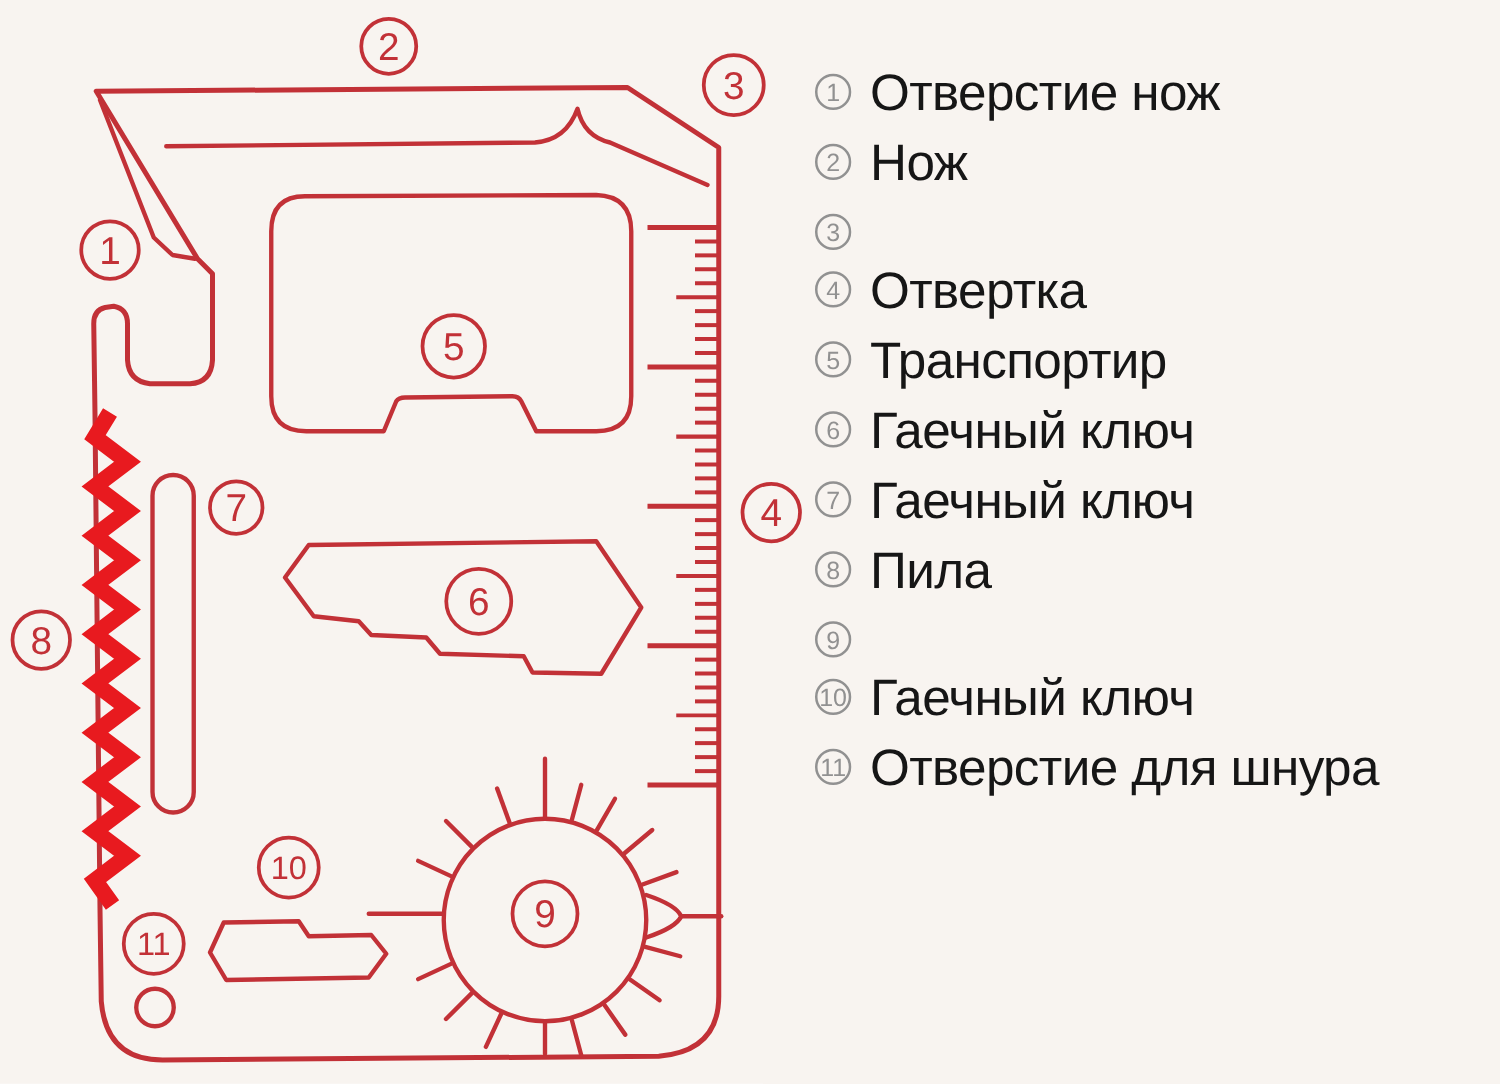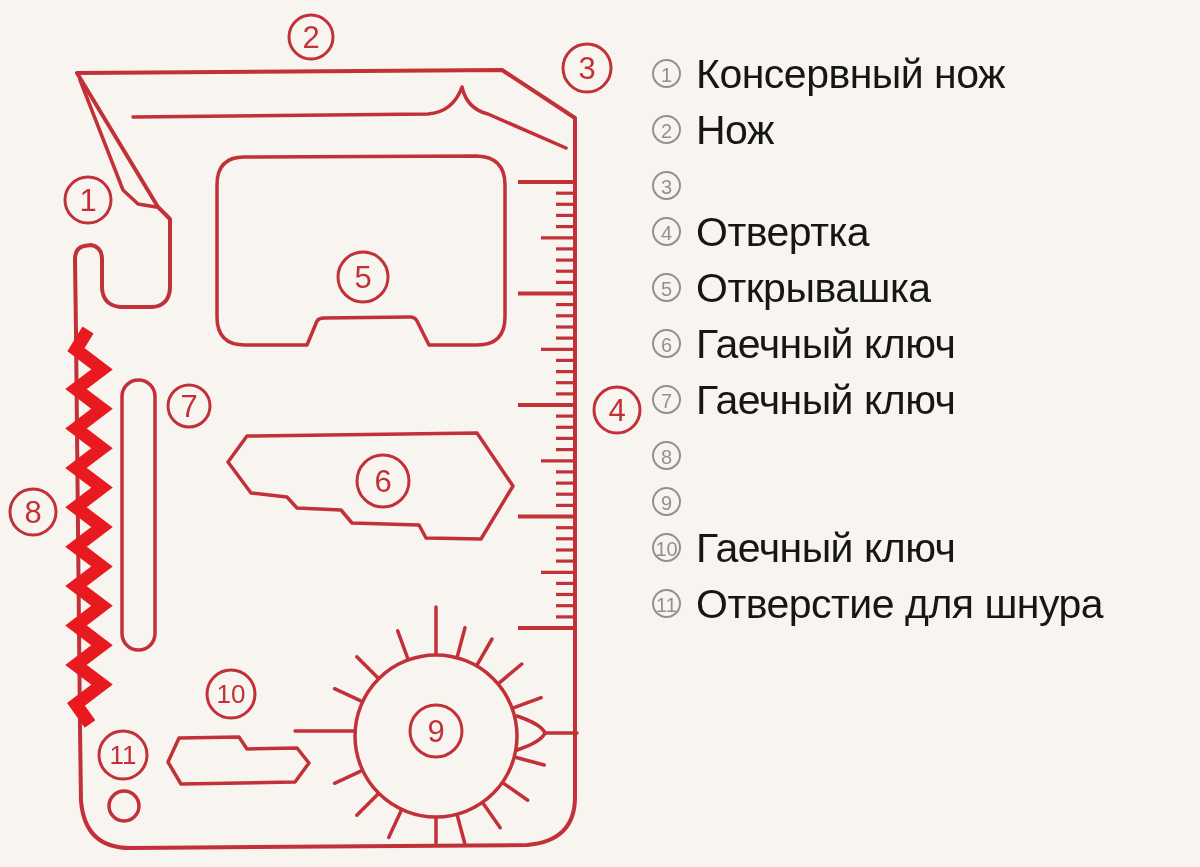--- a/index.html
+++ b/index.html
@@ -186,54 +186,55 @@
         <g>
           <circle class="callout-circle" cx="123" cy="755" r="24"></circle>
           <text class="callout-num" x="123" y="764.1" font-size="26">11</text>
         </g>
       </g>
   </svg>
 
   <div class="legend" id="legend">
     <div class="legend-row">
       <span class="legend-num">1</span>
-      <span class="legend-label">Консервный нож</span>
+      <span class="legend-label">Отверстие нож</span>
     </div>
 
     <div class="legend-row">
       <span class="legend-num">2</span>
       <span class="legend-label">Нож</span>
     </div>
 
     <div class="legend-row">
       <span class="legend-num">3</span>
     </div>
 
     <div class="legend-row">
       <span class="legend-num">4</span>
       <span class="legend-label">Отвертка</span>
     </div>
 
     <div class="legend-row">
       <span class="legend-num">5</span>
-      <span class="legend-label">Открывашка</span>
+      <span class="legend-label">Транспортир</span>
     </div>
 
     <div class="legend-row">
       <span class="legend-num">6</span>
       <span class="legend-label">Гаечный ключ</span>
     </div>
 
     <div class="legend-row">
       <span class="legend-num">7</span>
       <span class="legend-label">Гаечный ключ</span>
     </div>
 
     <div class="legend-row">
       <span class="legend-num">8</span>
+      <span class="legend-label">Пила</span>
     </div>
 
     <div class="legend-row">
       <span class="legend-num">9</span>
     </div>
 
     <div class="legend-row">
       <span class="legend-num">10</span>
       <span class="legend-label">Гаечный ключ</span>
     </div>

